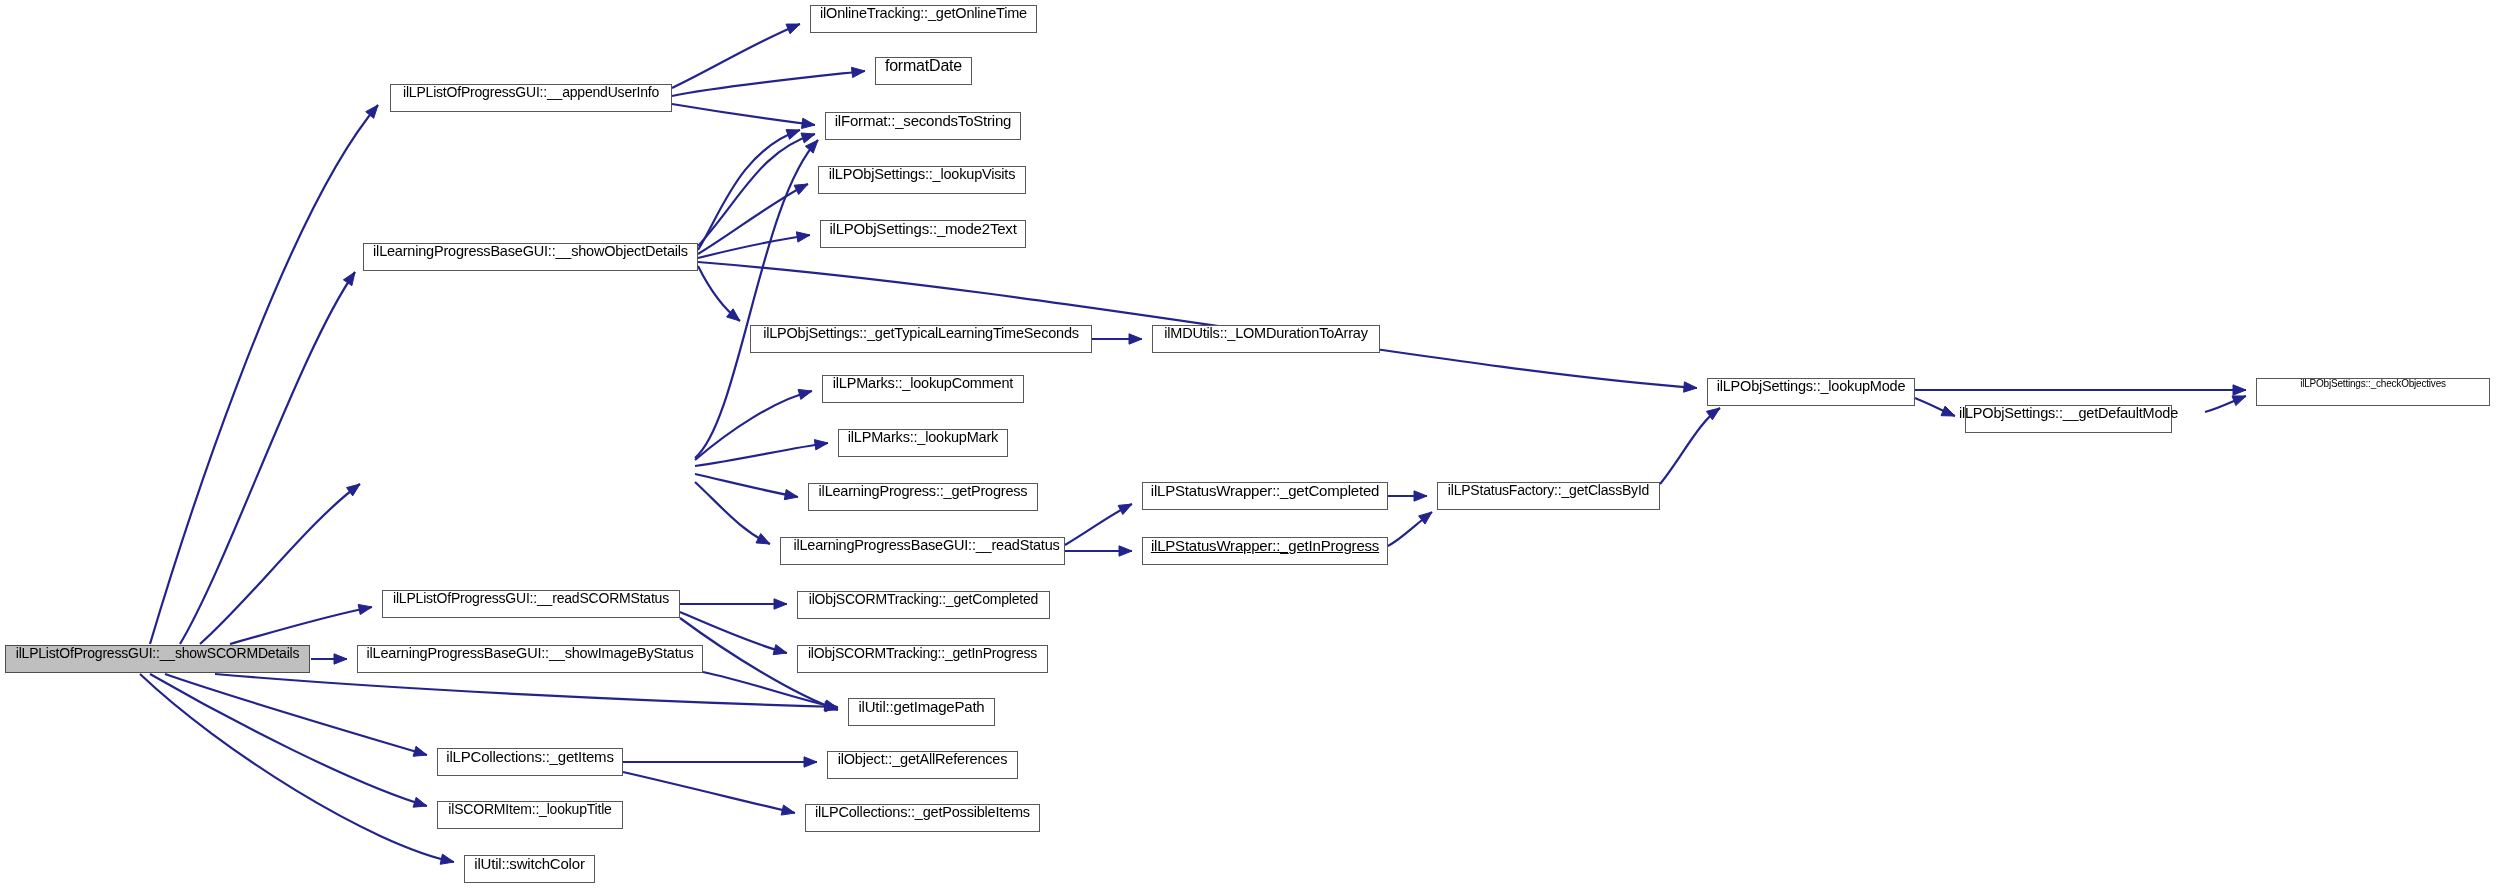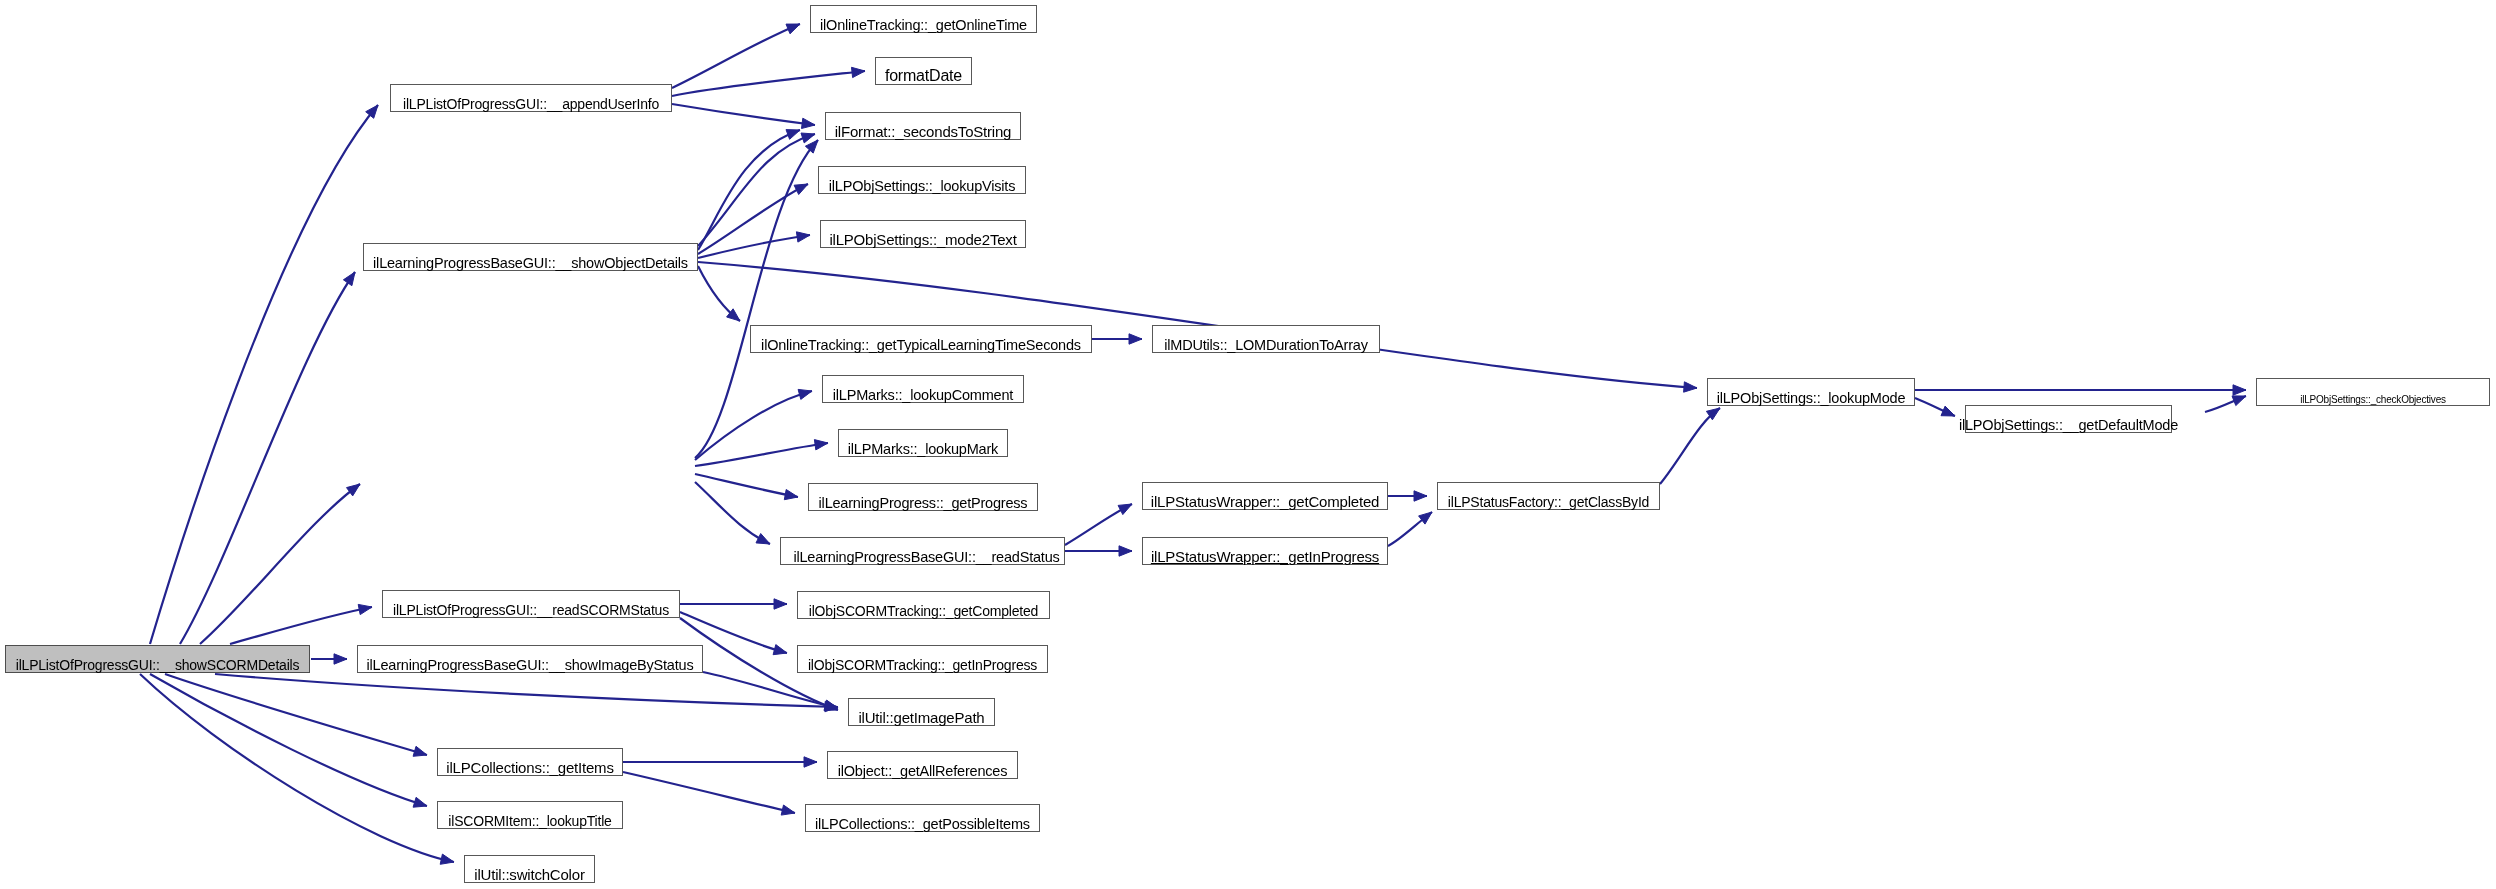--- a/index.html
+++ b/index.html
@@ -37,21 +37,21 @@
   .node {
     position: absolute;
     box-sizing: border-box;
     border: 1.6px solid #585858;
     background: #ffffff;
     color: #000000;
     font-family: "Liberation Sans", sans-serif;
     font-size: 17.5px;
     line-height: 1;
     display: flex;
-    align-items: flex-end;
+    align-items: flex-start;
     justify-content: center;
     white-space: nowrap;
     letter-spacing: -0.2px;
     z-index: 5;
   }
   .node.root {
     background: #bfbfbf;
     border-color: #4d4d4d;
   }
   .node-label {
@@ -174,21 +174,21 @@
     <div class="node" style="left: 825px; top: 112px; width: 196px; height: 28px;">
       <span class="node-label" style="font-size: 15px;">ilFormat::_secondsToString</span>
     </div>
     <div class="node" style="left: 818px; top: 166px; width: 208px; height: 28px;">
       <span class="node-label" style="font-size: 14.5px;">ilLPObjSettings::_lookupVisits</span>
     </div>
     <div class="node" style="left: 820px; top: 220px; width: 206px; height: 28px;">
       <span class="node-label" style="font-size: 15px;">ilLPObjSettings::_mode2Text</span>
     </div>
     <div class="node" style="left: 750px; top: 325px; width: 342px; height: 28px;">
-      <span class="node-label" style="font-size: 14.5px;">ilOnlineTracking::_getTypicalLearningTimeSeconds</span>
+      <span class="node-label" style="font-size: 14.5px;">ilLPObjSettings::_getTypicalLearningTimeSeconds</span>
     </div>
     <div class="node" style="left: 1152px; top: 325px; width: 228px; height: 28px;">
       <span class="node-label" style="font-size: 14.5px;">ilMDUtils::_LOMDurationToArray</span>
     </div>
     <div class="node" style="left: 822px; top: 375px; width: 202px; height: 28px;">
       <span class="node-label" style="font-size: 14.5px;">ilLPMarks::_lookupComment</span>
     </div>
     <div class="node" style="left: 838px; top: 429px; width: 170px; height: 28px;">
       <span class="node-label" style="font-size: 14.5px;">ilLPMarks::_lookupMark</span>
     </div>
@@ -207,21 +207,21 @@
     <div class="node" style="left: 848px; top: 698px; width: 147px; height: 28px;">
       <span class="node-label" style="font-size: 15px;">ilUtil::getImagePath</span>
     </div>
     <div class="node" style="left: 827px; top: 751px; width: 191px; height: 28px;">
       <span class="node-label" style="font-size: 14.5px;">ilObject::_getAllReferences</span>
     </div>
     <div class="node" style="left: 805px; top: 804px; width: 235px; height: 28px;">
       <span class="node-label" style="font-size: 14.5px;">ilLPCollections::_getPossibleItems</span>
     </div>
     <div class="node" style="left: 1142px; top: 482px; width: 246px; height: 28px;">
-      <span class="node-label" style="font-size: 15px; margin-top: 37px;">ilLPStatusWrapper::_getCompleted</span>
+      <span class="node-label" style="font-size: 15px;">ilLPStatusWrapper::_getCompleted</span>
     </div>
     <div class="node" style="left: 1142px; top: 537px; width: 246px; height: 28px;">
       <span class="node-label" style="font-size: 15px; text-decoration: underline;">ilLPStatusWrapper::_getInProgress</span>
     </div>
     <div class="node" style="left: 1437px; top: 482px; width: 223px; height: 28px;">
       <span class="node-label" style="font-size: 14px;">ilLPStatusFactory::_getClassById</span>
     </div>
     <div class="node" style="left: 1707px; top: 378px; width: 208px; height: 28px;">
       <span class="node-label" style="font-size: 14.5px;">ilLPObjSettings::_lookupMode</span>
     </div>

